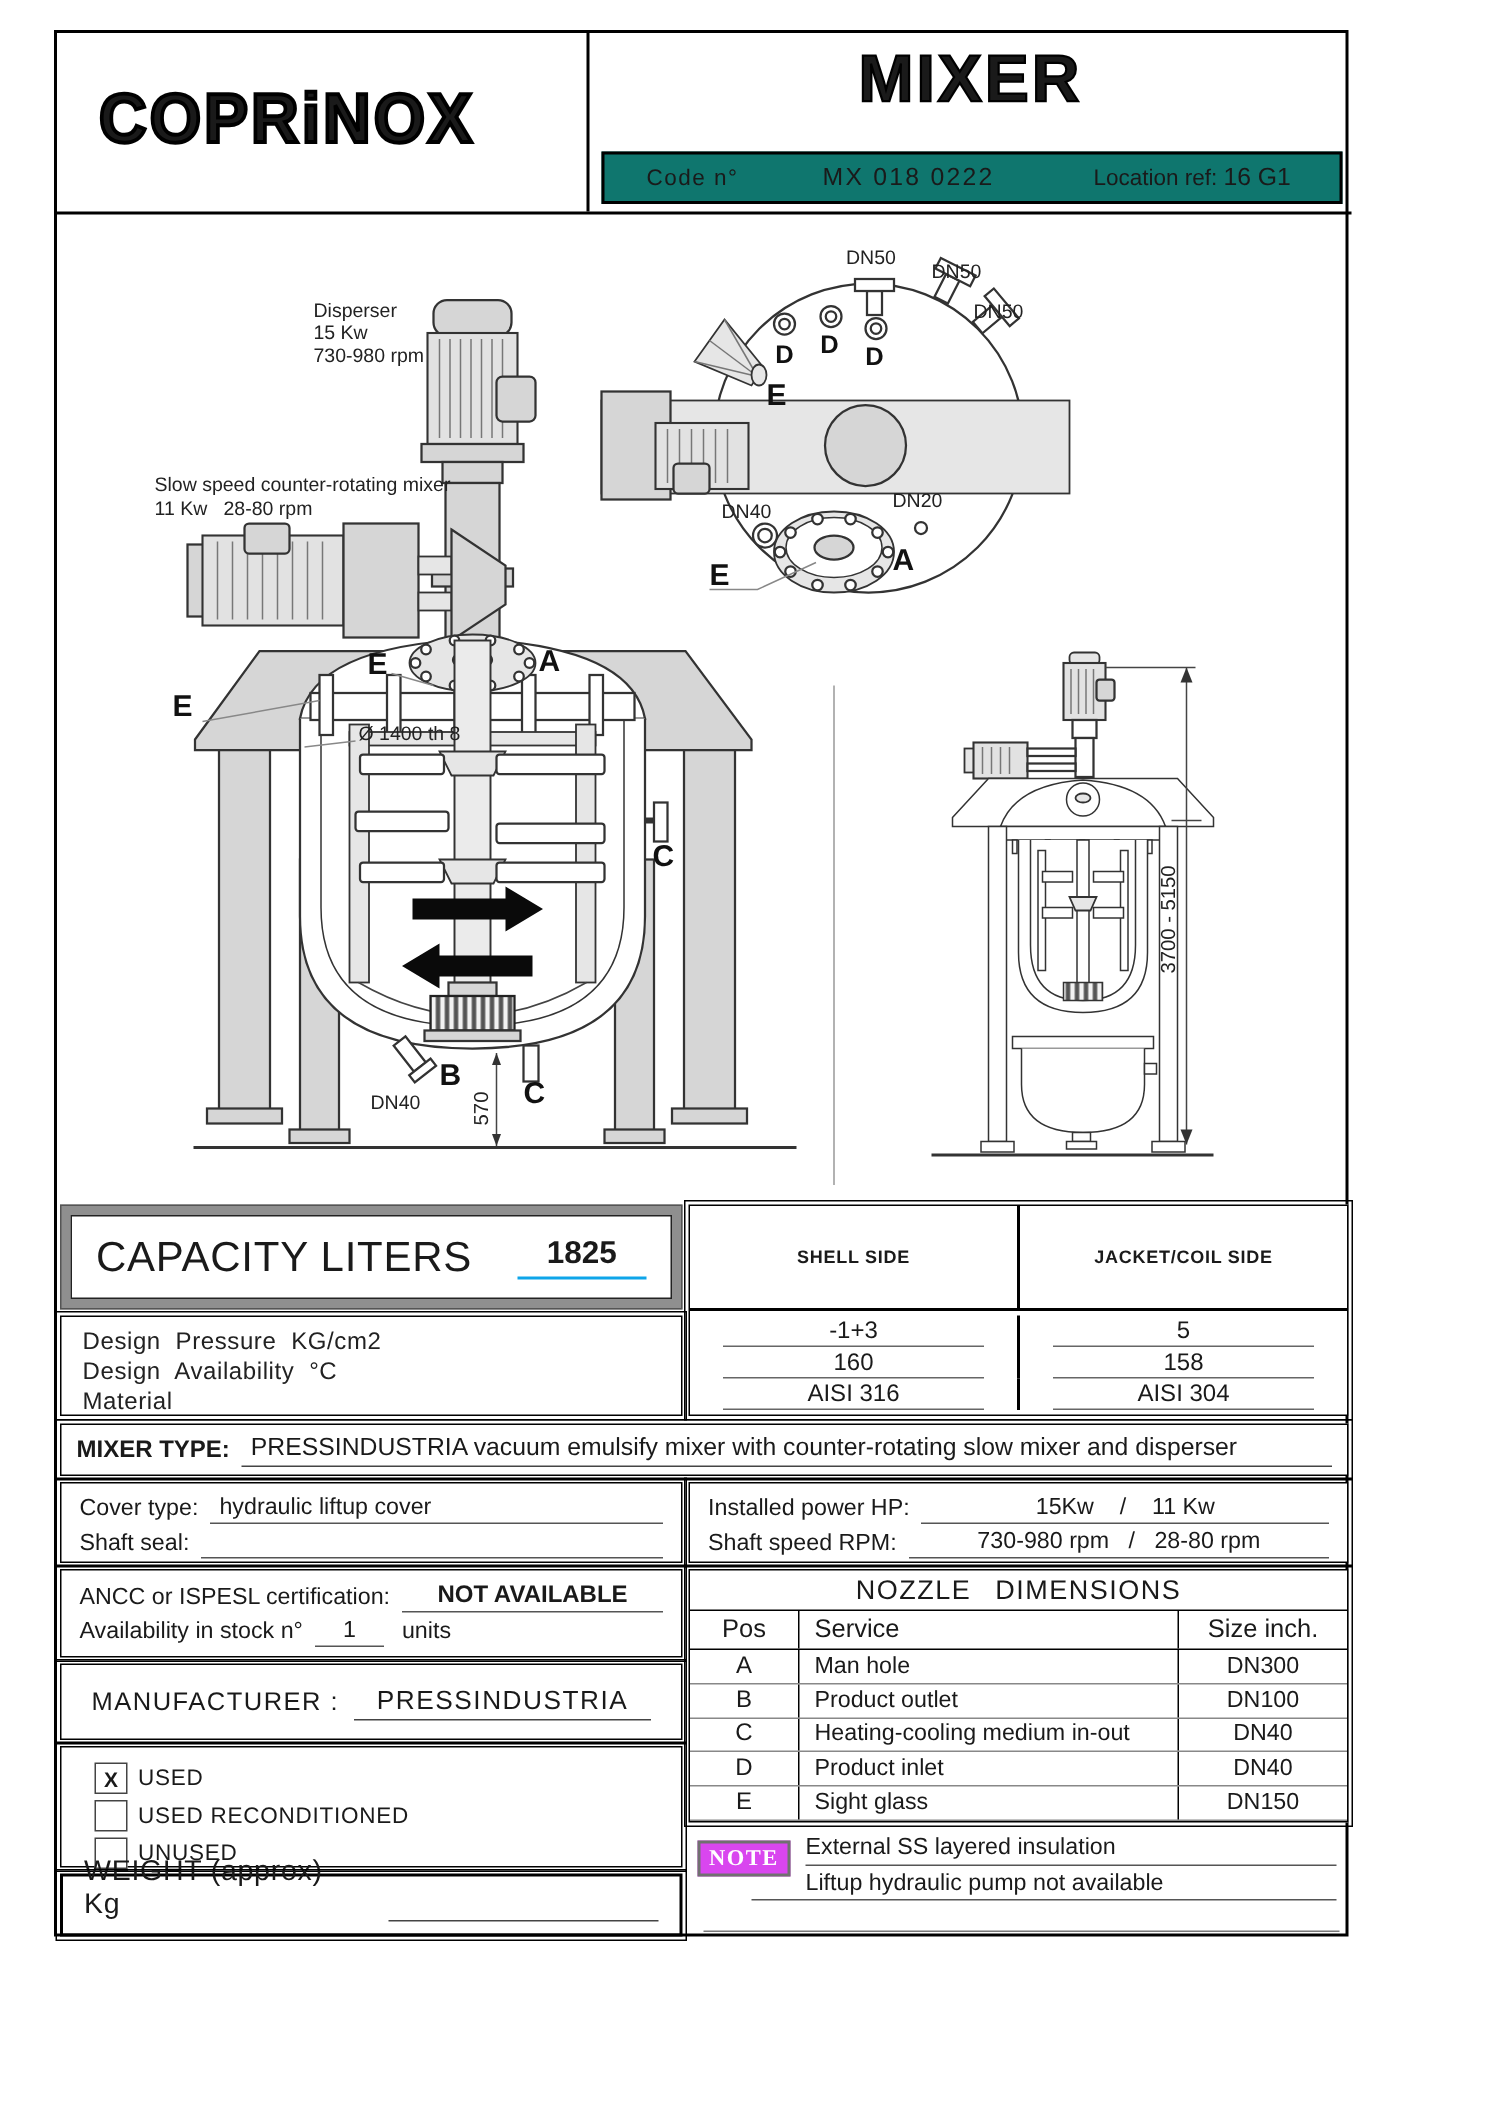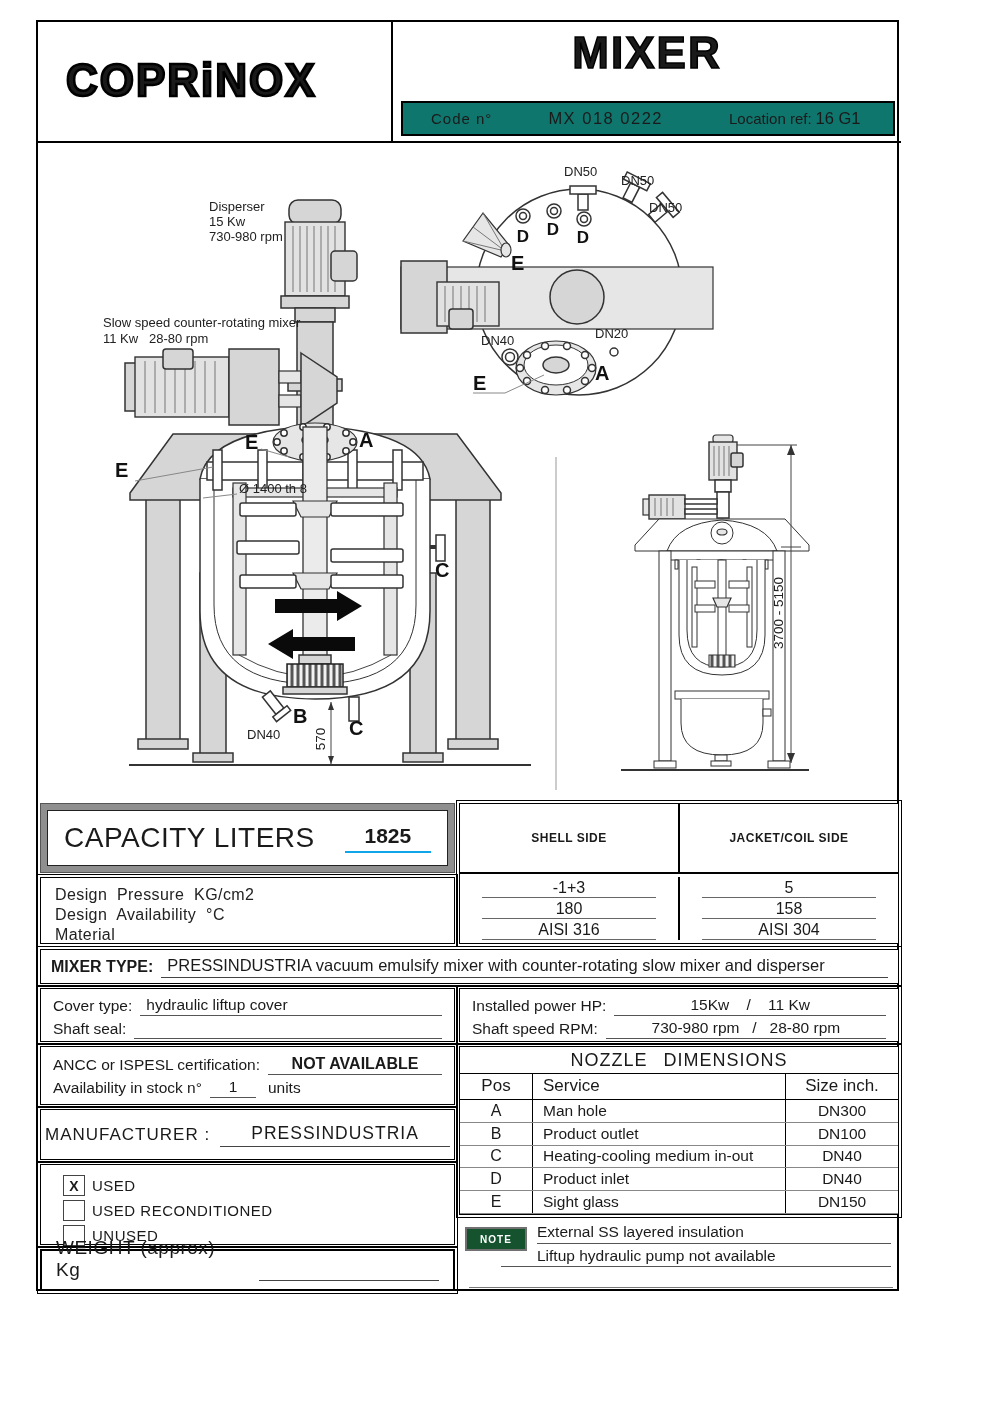--- a/index.html
+++ b/index.html
@@ -76,33 +76,33 @@
   #stock-units{margin-left:12px;padding-bottom:1px;}
   #noz-box{left:459px;top:1046px;width:440px;height:169px;display:flex;flex-direction:column;}
   #noz-title{height:27px;line-height:26px;text-align:center;font-size:18px;letter-spacing:1px;
              word-spacing:10px;border-bottom:1.5px solid #000;}
   #noz-head{display:flex;height:26px;border-bottom:1.5px solid #000;font-size:17px;}
   .noz-c1{width:72px;display:flex;align-items:center;justify-content:center;border-right:1.5px solid #000;}
   .noz-c2{flex:1;display:flex;align-items:center;padding-left:10px;}
   .noz-c3{width:112px;display:flex;align-items:center;justify-content:center;border-left:1.5px solid #000;}
   .noz-row{display:flex;height:22.8px;font-size:15.5px;border-bottom:1.2px solid #888;}
   .noz-row .noz-c1{font-size:16px;}
-  #mfg-box{left:40px;top:1109px;width:415px;height:51px;display:flex;align-items:center;padding:0 4px;}
+  #mfg-box{left:40px;top:1109px;width:415px;height:51px;display:flex;align-items:center;padding:0 20px;}
   #mfg-label{font-size:17px;letter-spacing:1px;white-space:nowrap;}
   #mfg-val{flex:1;margin-left:10px;border-bottom:1.5px solid #444;text-align:center;
            font-size:17.5px;letter-spacing:1px;padding-bottom:2px;}
   #cond-box{left:40px;top:1164px;width:415px;height:81px;padding:9px 0 0 22px;}
   .cond-row{display:flex;align-items:center;height:23px;margin-bottom:2px;}
   .cbox{width:20px;height:19px;border:1.5px solid #444;display:flex;align-items:center;
         justify-content:center;font-weight:bold;font-size:14px;background:#fff;}
   .clab{margin-left:7px;font-size:15px;letter-spacing:.5px;}
   #note-area{left:459px;top:1219px;width:440px;height:74px;}
-  #note-badge{position:absolute;left:6px;top:8px;width:62px;height:24px;background:#14532d;
-              border:2.5px solid #707070;color:#fff;font-weight:bold;font-size:10px;
-              display:flex;align-items:center;justify-content:center;letter-spacing:1px;box-sizing:border-box;}
+  #note-badge{position:absolute;left:6px;top:8px;width:62px;height:24px;background:#d946ef;
+              border:2.5px solid #707070;color:#fff;font-weight:bold;font-size:15px;
+              display:flex;align-items:center;justify-content:center;letter-spacing:1px;box-sizing:border-box;font-family:Liberation Serif, serif;}
   #note-l1{position:absolute;left:78px;top:4px;width:354px;height:20px;border-bottom:1.4px solid #555;font-size:15.5px;}
   #note-l2{position:absolute;left:42px;top:28px;width:390px;height:20px;border-bottom:1.4px solid #555;
            font-size:15.5px;padding-left:36px;box-sizing:border-box;}
   #note-l3{position:absolute;left:10px;top:60px;width:424px;height:8px;border-bottom:1.4px solid #777;}
   #weight-box{left:40px;top:1249px;width:415px;height:42px;display:flex;align-items:flex-end;
               padding:0 14px 8px;border:2px solid #000;outline:1px solid #000;outline-offset:2px;}
   #weight-label{font-size:19px;letter-spacing:.5px;}
   #weight-val{width:180px;margin-left:14px;border-bottom:1.5px solid #444;height:18px;}
 </style>
 </head>
@@ -445,21 +445,21 @@
       <div class="srow">
         <div class="scell first">
             <span class="uline">-1+3</span>
           </div>
         <div class="scell">
             <span class="uline">5</span>
           </div>
       </div>
       <div class="srow">
         <div class="scell first">
-            <span class="uline">180</span>
+            <span class="uline">160</span>
           </div>
         <div class="scell">
             <span class="uline">158</span>
           </div>
       </div>
       <div class="srow">
         <div class="scell first">
             <span class="uline">AISI 316</span>
           </div>
         <div class="scell">

